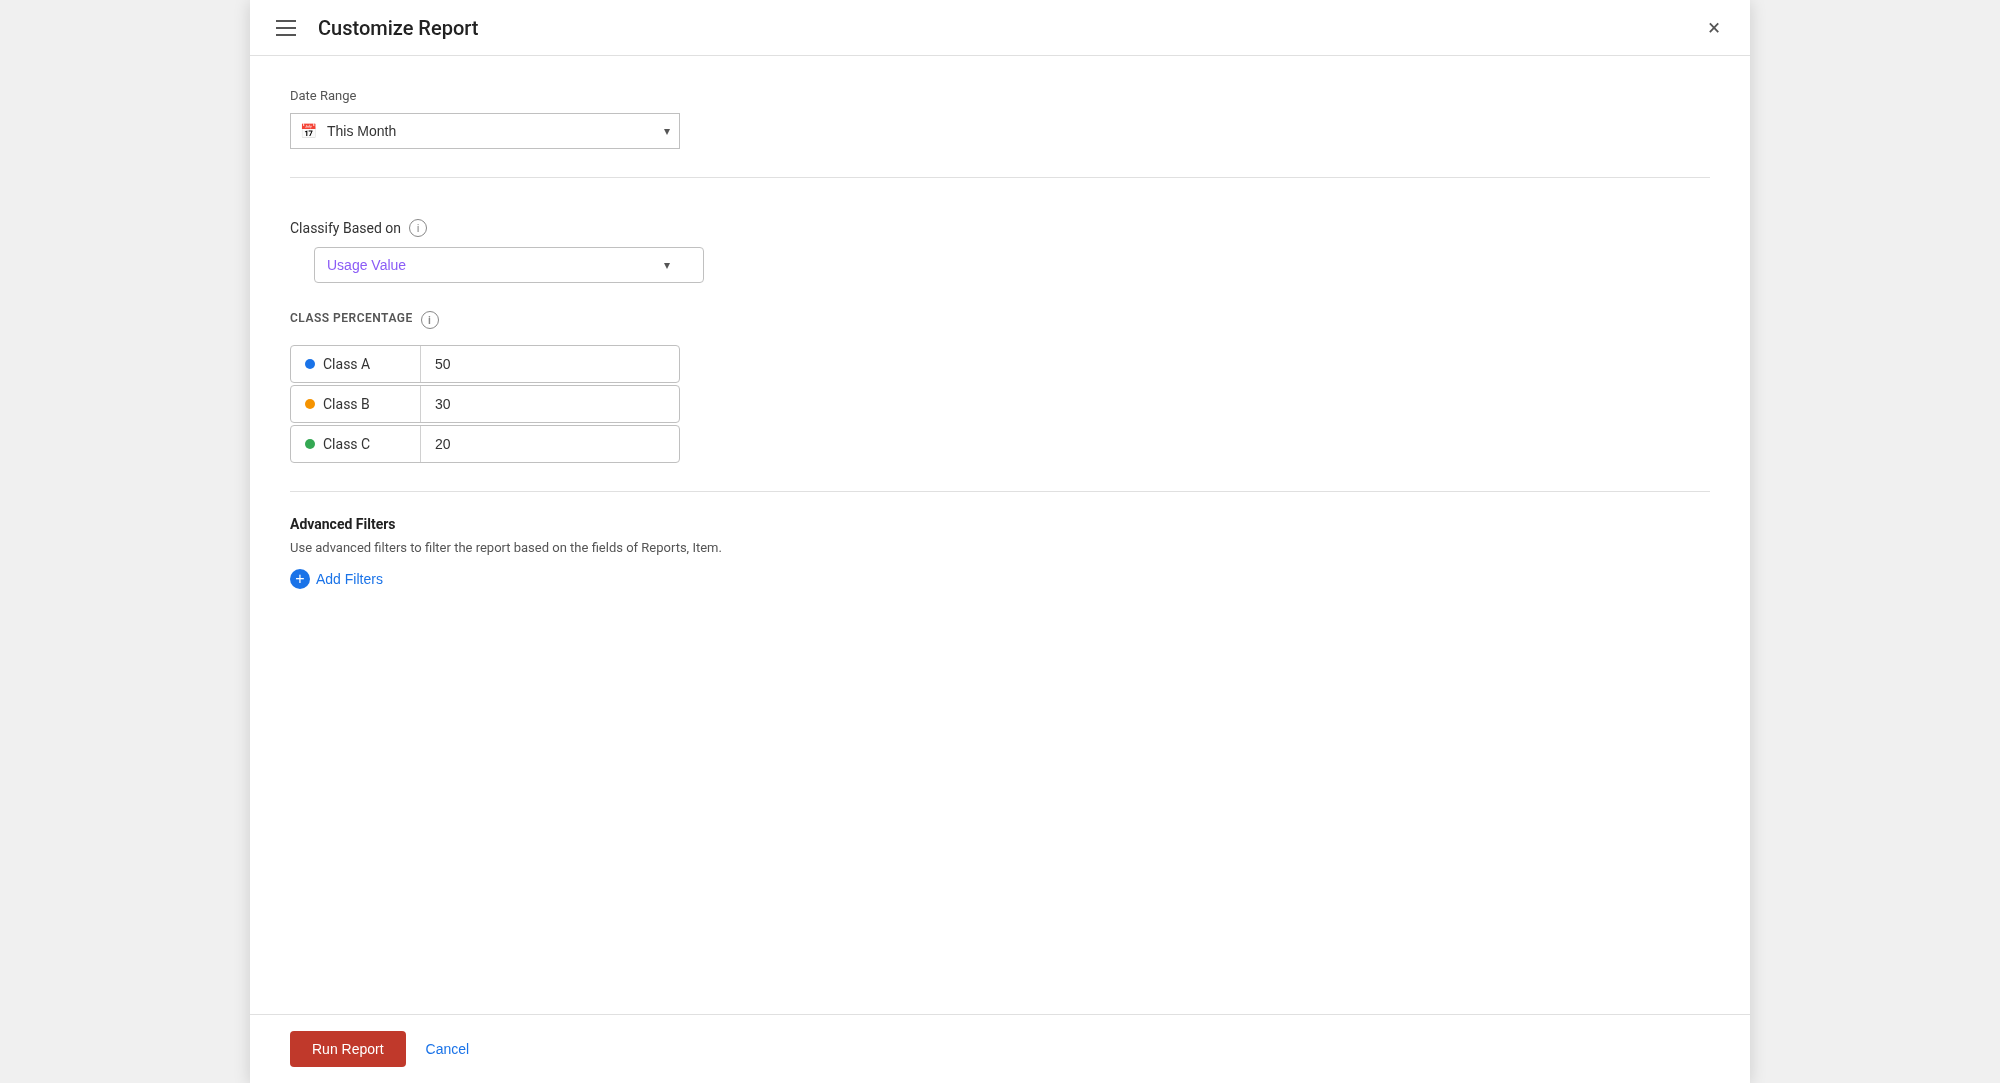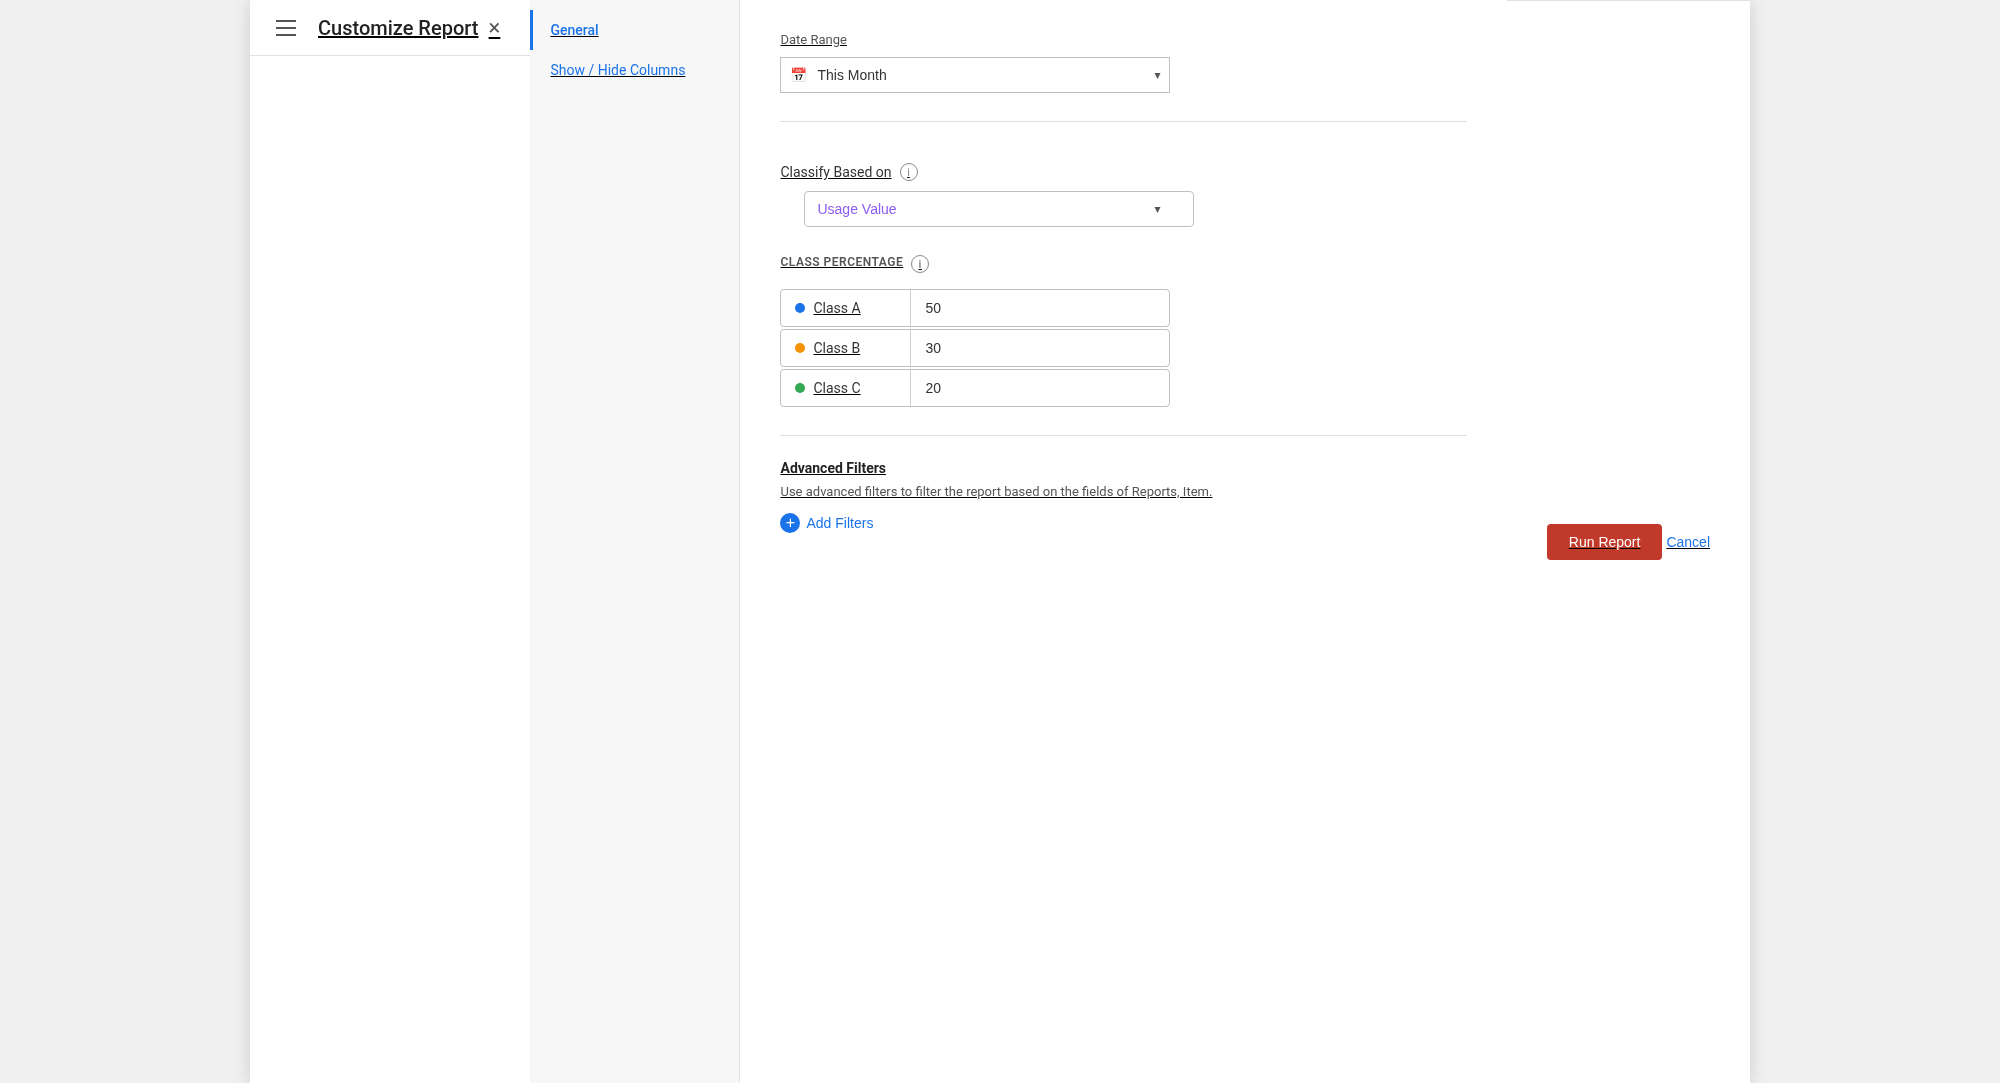--- a/index.html
+++ b/index.html
@@ -11,23 +11,23 @@
       display: flex;
       align-items: flex-start;
       justify-content: center;
       padding: 0;
     }
     .modal {
       width: 1500px;
       height: 1083px;
       background: #fff;
       display: flex;
+      flex-direction: column;
       position: relative;
       box-shadow: 0 2px 16px rgba(0,0,0,0.15);
-      text-decoration: underline;
     }
     .modal-header {
       display: flex;
       align-items: center;
       padding: 14px 20px;
       border-bottom: 1px solid #e0e0e0;
       background: #fff;
       height: 56px;
     }
     .hamburger-icon {
@@ -270,21 +270,21 @@
       justify-content: center;
       font-size: 16px;
       font-weight: 300;
       line-height: 1;
     }
     .modal-footer {
       border-top: 1px solid #e0e0e0;
       padding: 16px 40px;
       display: flex;
       align-items: center;
-      gap: 4px;
+      gap: 20px;
       background: #fff;
     }
     .run-report-btn {
       background: #c0392b;
       color: #fff;
       border: none;
       padding: 10px 22px;
       border-radius: 4px;
       font-size: 14px;
       font-weight: 500;
@@ -308,28 +308,20 @@
       <span></span>
         <span></span>
         <span></span>
     </div>
     <span class="modal-title">Customize Report</span>
     <div class="close-icon">×</div>
   </div>
 
   <div class="modal-body">
 
-    <div class="sidebar">
-      <div class="sidebar-item active">
-        <span>General</span>
-      </div>
-      <div class="sidebar-item show-hide">
-        <span>Show / Hide Columns</span>
-      </div>
-    </div>
 
     <div class="content">
 
       <div class="section">
         <div class="section-label">Date Range</div>
         <div class="dropdown-wrapper">
           <span class="calendar-icon">📅</span>
           <select class="dropdown-select">
             <option>This Month</option>
             <option>Last Month</option>

